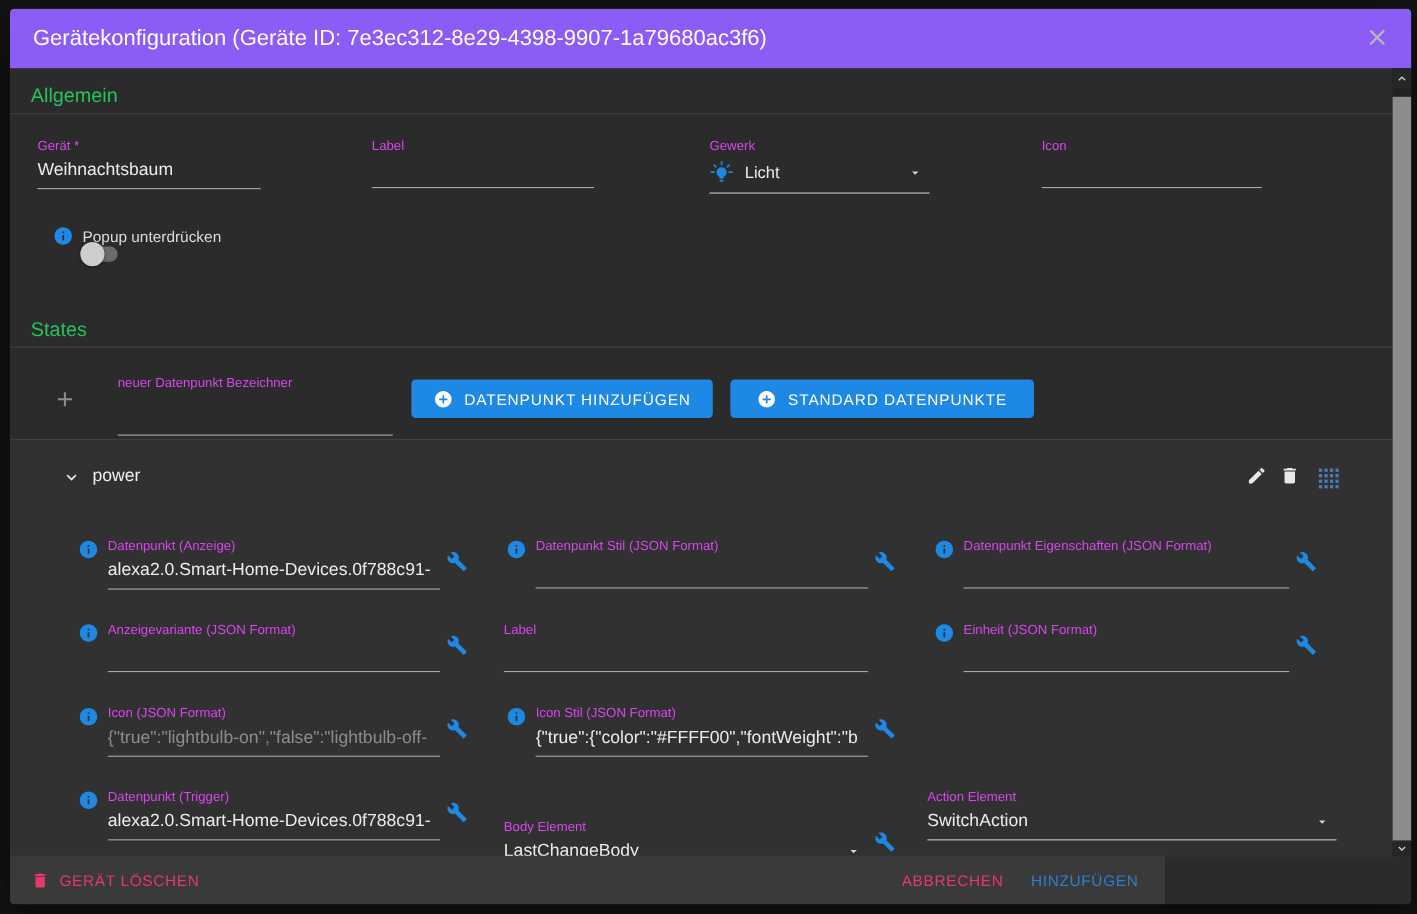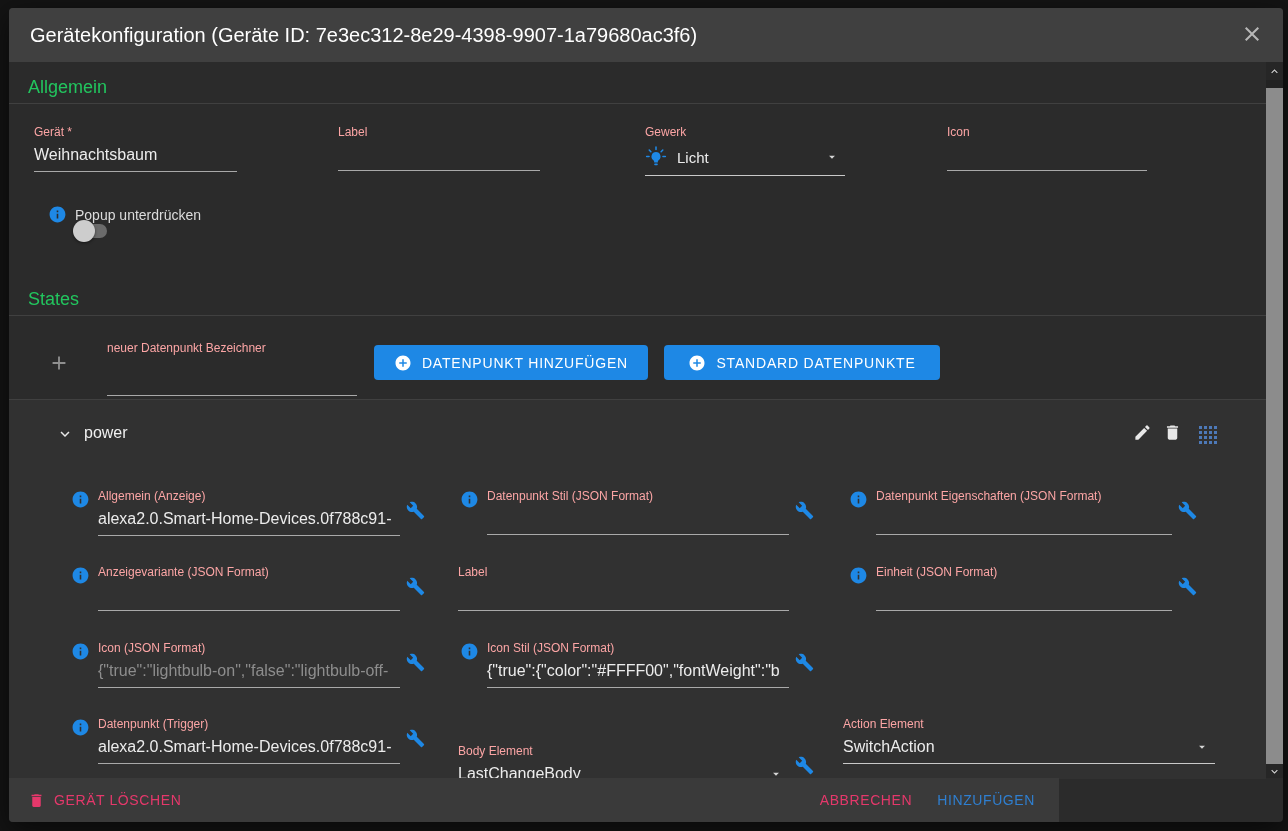--- a/index.html
+++ b/index.html
@@ -1,24 +1,24 @@
 <!DOCTYPE html>
 <html><head>
 <meta charset="utf-8">
 <style>
   html,body{margin:0;padding:0;background:#141414;width:1288px;height:831px;
     font-family:"Liberation Sans","DejaVu Sans",sans-serif;-webkit-font-smoothing:antialiased;}
   .dialog{position:absolute;left:9px;top:8px;width:1274px;height:814px;background:#2b2b2b;
     border-radius:4px;overflow:hidden;box-shadow:0 8px 30px rgba(0,0,0,.6);}
-  .titlebar{position:absolute;left:0;top:0;width:1274px;height:54px;background:#404040;}
+  .titlebar{position:absolute;left:0;top:0;width:1274px;height:54px;background:#8b5cf6;}
   .title{position:absolute;left:21px;top:0;height:54px;line-height:54px;color:#fff;font-size:20px;white-space:nowrap;}
   .close{position:absolute;left:1231px;top:14px;width:24px;height:24px;color:#b8b8b8;cursor:pointer;}
   .sechead{position:absolute;color:#22c55e;font-size:18px;}
   .divider{position:absolute;left:0;width:1257px;height:0;border-top:1px solid #404040;}
-  .flabel{font-size:12px;color:#fca5a5;margin-bottom:4px;white-space:nowrap;overflow:hidden;}
+  .flabel{font-size:12px;color:#d946ef;margin-bottom:4px;white-space:nowrap;overflow:hidden;}
   .fin{display:block;width:100%;background:transparent;border:none;outline:none;
     border-bottom:1px solid #a9a9a9;color:#ececec;font-size:15px;padding:3px 0 7px 0;
     font-family:"Liberation Sans","DejaVu Sans",sans-serif;}
   .fin::placeholder{color:#8d8d8d;opacity:1;}
   .afield{position:absolute;}
   .pf{position:absolute;display:flex;align-items:flex-start;}
   .info{flex:0 0 auto;width:19px;height:19px;margin:1px 8px 0 0;cursor:pointer;}
   .wrench{flex:0 0 auto;width:19px;height:19px;margin:12px 0 0 6px;cursor:pointer;}
   .fcol{flex:0 0 auto;}
   .fsel{display:flex;align-items:center;border-bottom:1px solid #c9c9c9;color:#ececec;
@@ -187,21 +187,21 @@
       <i></i>
   </span>
 
   <div class="pf" style="left:62px;top:481px;">
     <span class="info">
         <svg viewBox="0 0 24 24" width="19" height="19">
           <path fill="#1e88e5" d="M12 2C6.48 2 2 6.48 2 12s4.48 10 10 10 10-4.48 10-10S17.52 2 12 2zm1 15h-2v-6h2v6zm0-8h-2V7h2v2z"></path>
         </svg>
       </span>
     <div class="fcol" style="width:302px;">
-      <div class="flabel">Allgemein (Anzeige)</div>
+      <div class="flabel">Datenpunkt (Anzeige)</div>
       <input class="fin" style="font-size: 16px;" value="alexa2.0.Smart-Home-Devices.0f788c91-">
     </div>
     <span class="wrench">
         <svg viewBox="0 0 24 24" width="19" height="19">
           <path fill="#1e88e5" d="M22.7 19l-9.1-9.1c.9-2.3.4-5-1.5-6.9-2-2-5-2.4-7.4-1.3L9 6 6 9 1.6 4.7C.4 7.1.9 10.1 2.9 12.1c1.9 1.9 4.6 2.4 6.9 1.5l9.1 9.1c.4.4 1 .4 1.4 0l2.3-2.3c.5-.4.5-1.1.1-1.4z"></path>
         </svg>
       </span>
   </div>
 
   <div class="pf" style="left:451px;top:481px;">

